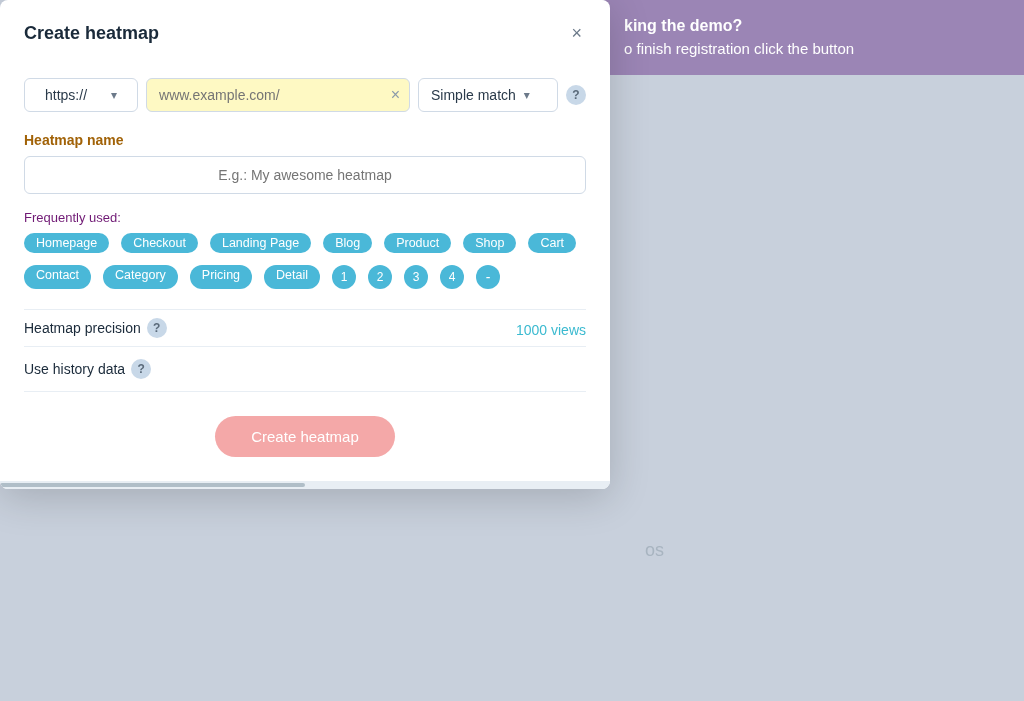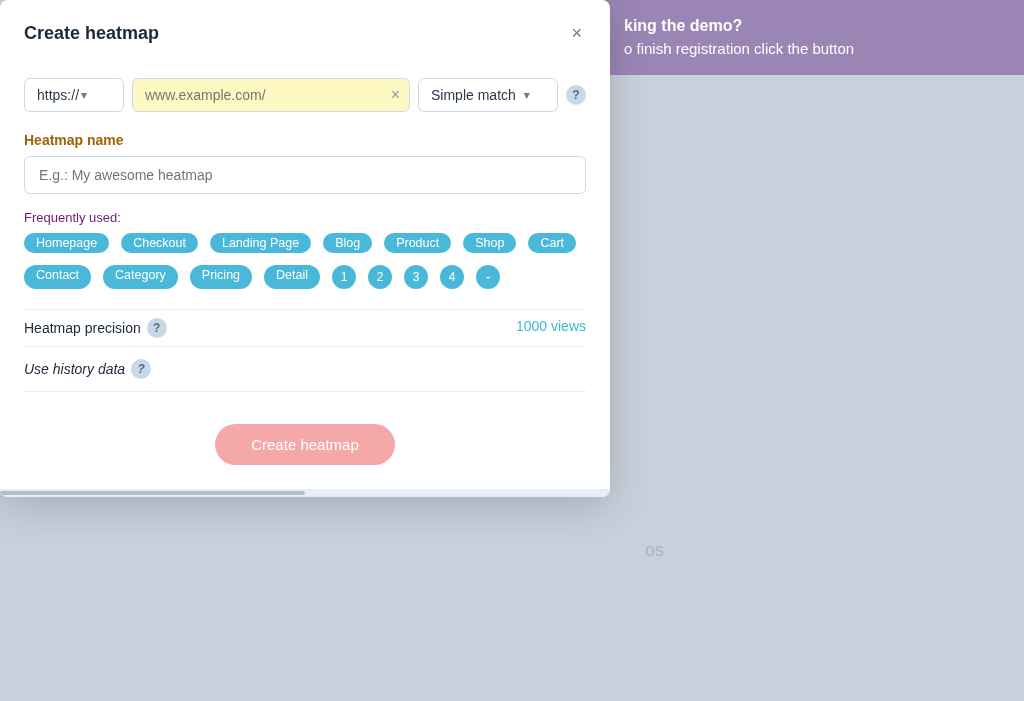--- a/index.html
+++ b/index.html
@@ -86,24 +86,24 @@
     .url-row {
       display: flex;
       align-items: center;
       gap: 8px;
       margin-bottom: 20px;
     }
 
     .protocol-select {
       display: flex;
       align-items: center;
-      gap: 2px;
+      gap: 24px;
       border: 1.5px solid #d0dae6;
       border-radius: 6px;
-      padding: 8px 12px;
+      padding: 8px 20px;
       background: #fff;
       cursor: pointer;
       min-width: 100px;
       font-size: 14px;
       color: #2a3a4a;
     }
 
     .protocol-select .chevron {
       color: #6c7a8a;
       font-size: 12px;
@@ -185,20 +185,21 @@
     .name-input {
       width: 100%;
       border: 1.5px solid #d0dae6;
       border-radius: 6px;
       padding: 10px 14px;
       font-size: 14px;
       color: #8a9aaa;
       outline: none;
       background: #fff;
       margin-bottom: 12px;
+      text-align: center;
     }
 
     
     .frequently-used-row {
       display: flex;
       align-items: flex-start;
       gap: 8px;
       flex-wrap: wrap;
       margin-bottom: 20px;
     }
@@ -249,21 +250,21 @@
       display: flex;
       align-items: center;
       justify-content: center;
       font-size: 14px;
       cursor: pointer;
     }
 
     
     .info-row {
       display: flex;
-      align-items: flex-start;
+      align-items: flex-end;
       justify-content: space-between;
       padding: 8px 0;
       border-top: 1px solid #e8eef4;
     }
 
     .info-row-label {
       display: flex;
       align-items: center;
       gap: 6px;
       font-size: 14px;
@@ -279,22 +280,21 @@
     }
 
     
     .history-row {
       display: flex;
       align-items: center;
       justify-content: space-between;
       padding: 12px 0;
       border-top: 1px solid #e8eef4;
       border-bottom: 1px solid #e8eef4;
-      margin-bottom: 32px;
-      font-style: italic;
+      margin-bottom: 24px;
     }
 
     .history-label {
       display: flex;
       align-items: center;
       gap: 6px;
       font-size: 14px;
       color: #1a2a3a;
       font-weight: 500;
     }

